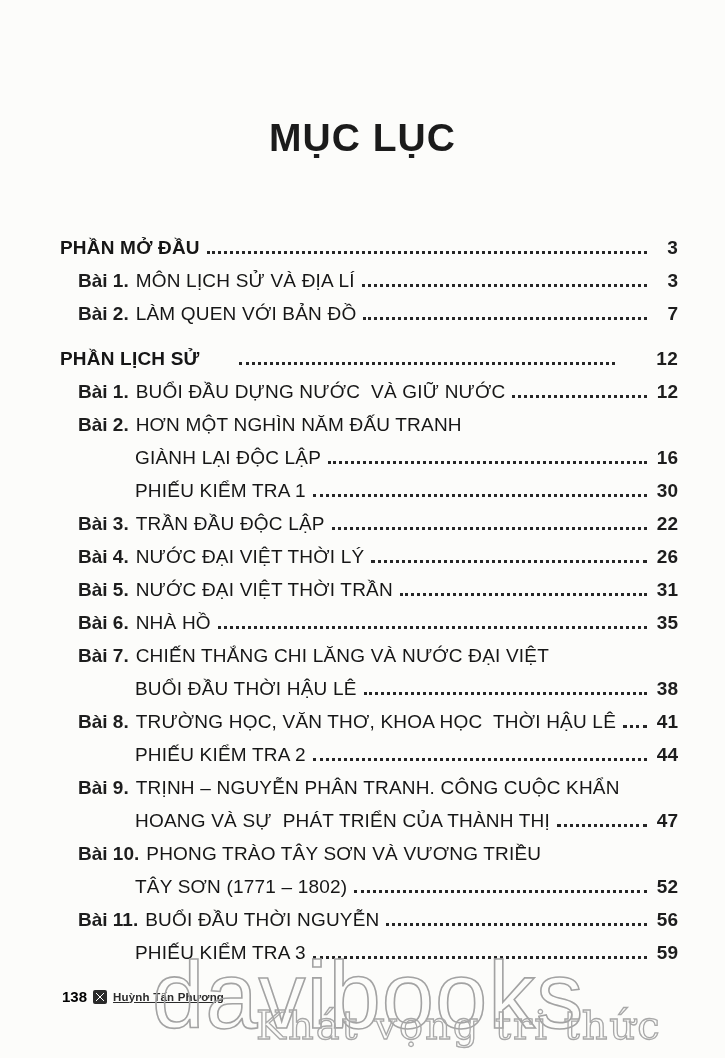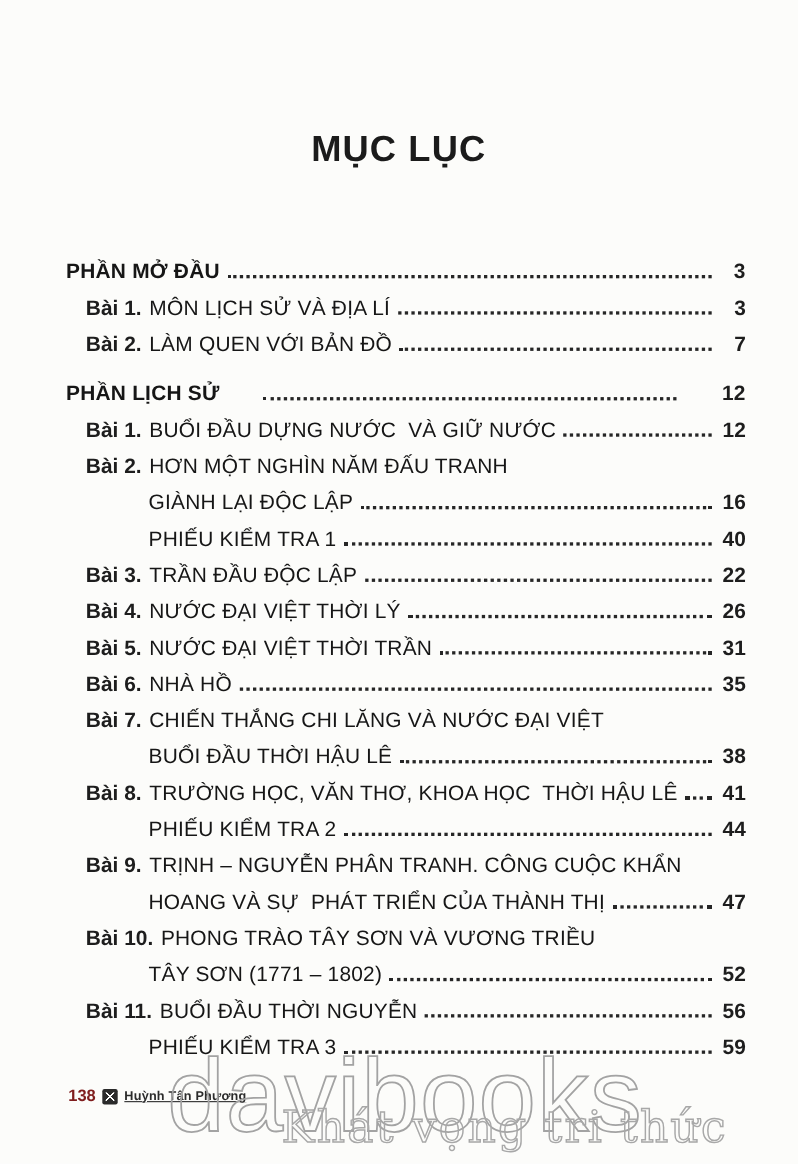--- a/index.html
+++ b/index.html
@@ -7,21 +7,21 @@
     position:relative;
     width:725px;height:1058px;
     background:#fcfcfa;
     overflow:hidden;
     font-family:"Liberation Sans", sans-serif;
     color:#1d1d1d;
   }
   .doc-title{
     position:absolute;top:116px;left:0;right:0;
     text-align:center;
-    font-size:33px;font-weight:bold;letter-spacing:1px;
+    font-size:39px;font-weight:bold;letter-spacing:1px;
     color:#1b1b1b;
   }
   .toc{
     position:absolute;left:60px;right:47px;top:234px;
   }
   .row{display:flex;align-items:baseline;margin-bottom:6px;line-height:27px;font-size:19px;}
   .row.block{display:block;}
   .l1,.l2{display:flex;align-items:baseline;line-height:27px;}
   .l1{margin-bottom:6px;}
   .les{padding-left:18px;}
@@ -36,21 +36,21 @@
   .leader{
     flex:1;min-width:14px;
     border-bottom:3px dotted #262626;
     margin:0 5px 0 7px;
   }
   .pg{font-weight:bold;text-align:right;min-width:26px;white-space:nowrap;}
   .footer{
     position:absolute;left:62px;top:988px;
     display:flex;align-items:center;gap:6px;
   }
-  .footer .pgnum{font-size:15px;font-weight:bold;color:#7f1d1d;}
+  .footer .pgnum{font-size:15px;font-weight:bold;color:#000000;}
   .logo{
     width:14px;height:14px;background:#2a2a2a;border-radius:2px;
     position:relative;display:inline-block;
   }
   .logo::after{
     content:"";position:absolute;left:3px;top:3px;width:8px;height:8px;
     background:
       linear-gradient(135deg, transparent 45%, #fff 45%, #fff 55%, transparent 55%),
       linear-gradient(45deg, transparent 45%, #fff 45%, #fff 55%, transparent 55%);
   }
@@ -120,21 +120,21 @@
       <div class="l2">
         <span class="txt">GIÀNH LẠI ĐỘC LẬP</span>
         <span class="leader"></span>
         <span class="pg">16</span>
       </div>
     </div>
 
     <div class="row sub">
       <span class="txt">PHIẾU KIỂM TRA 1</span>
       <span class="leader"></span>
-      <span class="pg">40</span>
+      <span class="pg">30</span>
     </div>
 
     <div class="row les">
       <span class="pre">Bài 3.</span>
       <span class="txt">TRẦN ĐẦU ĐỘC LẬP</span>
       <span class="leader"></span>
       <span class="pg">22</span>
     </div>
 
     <div class="row les">

